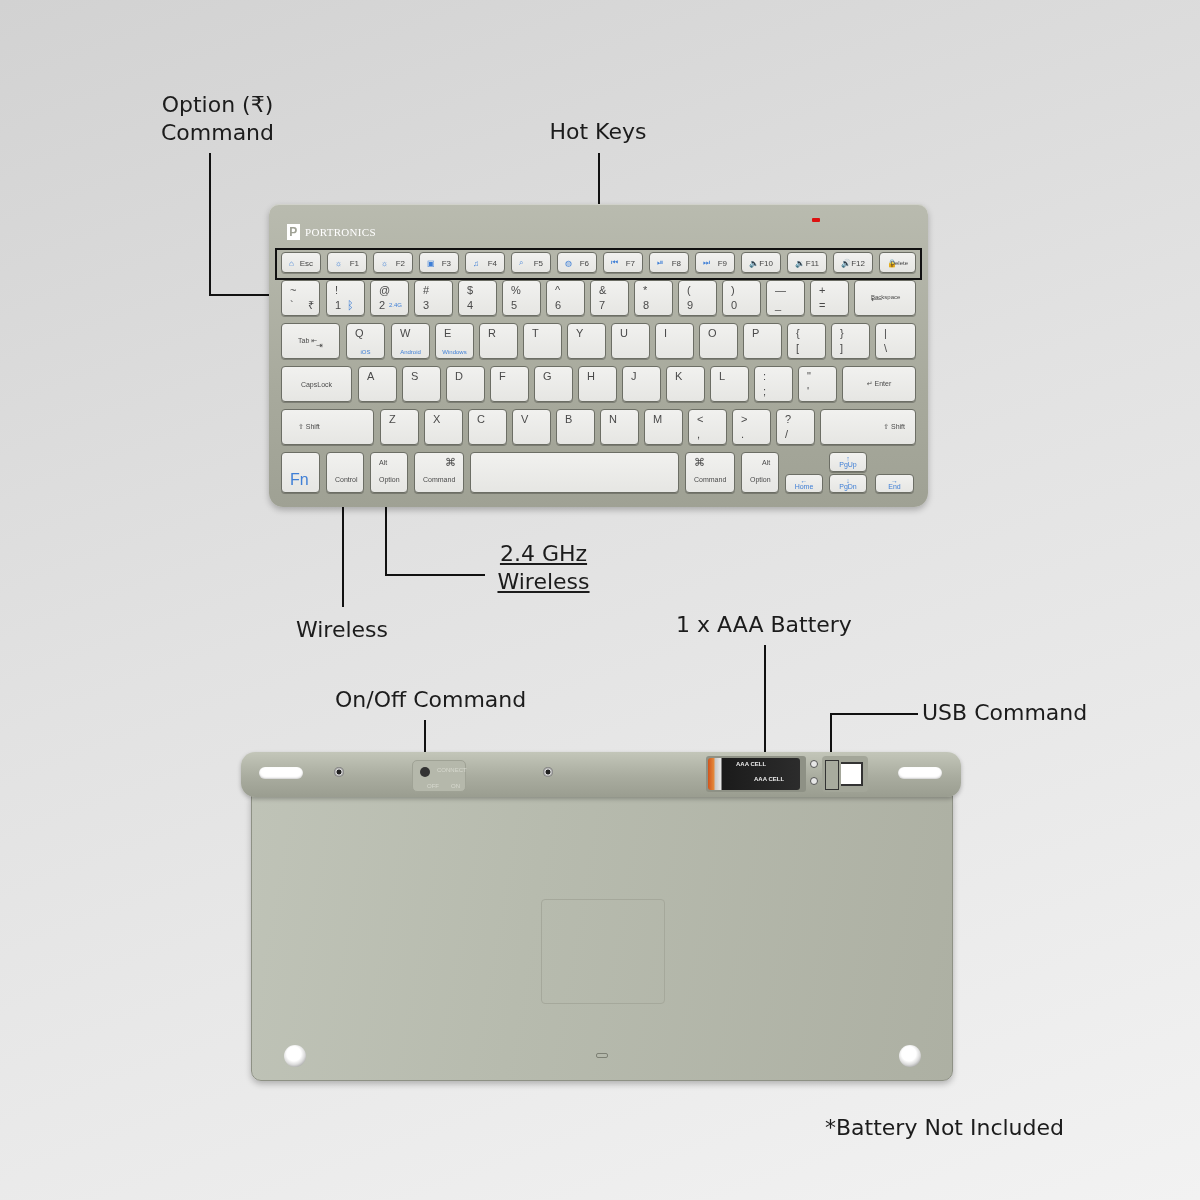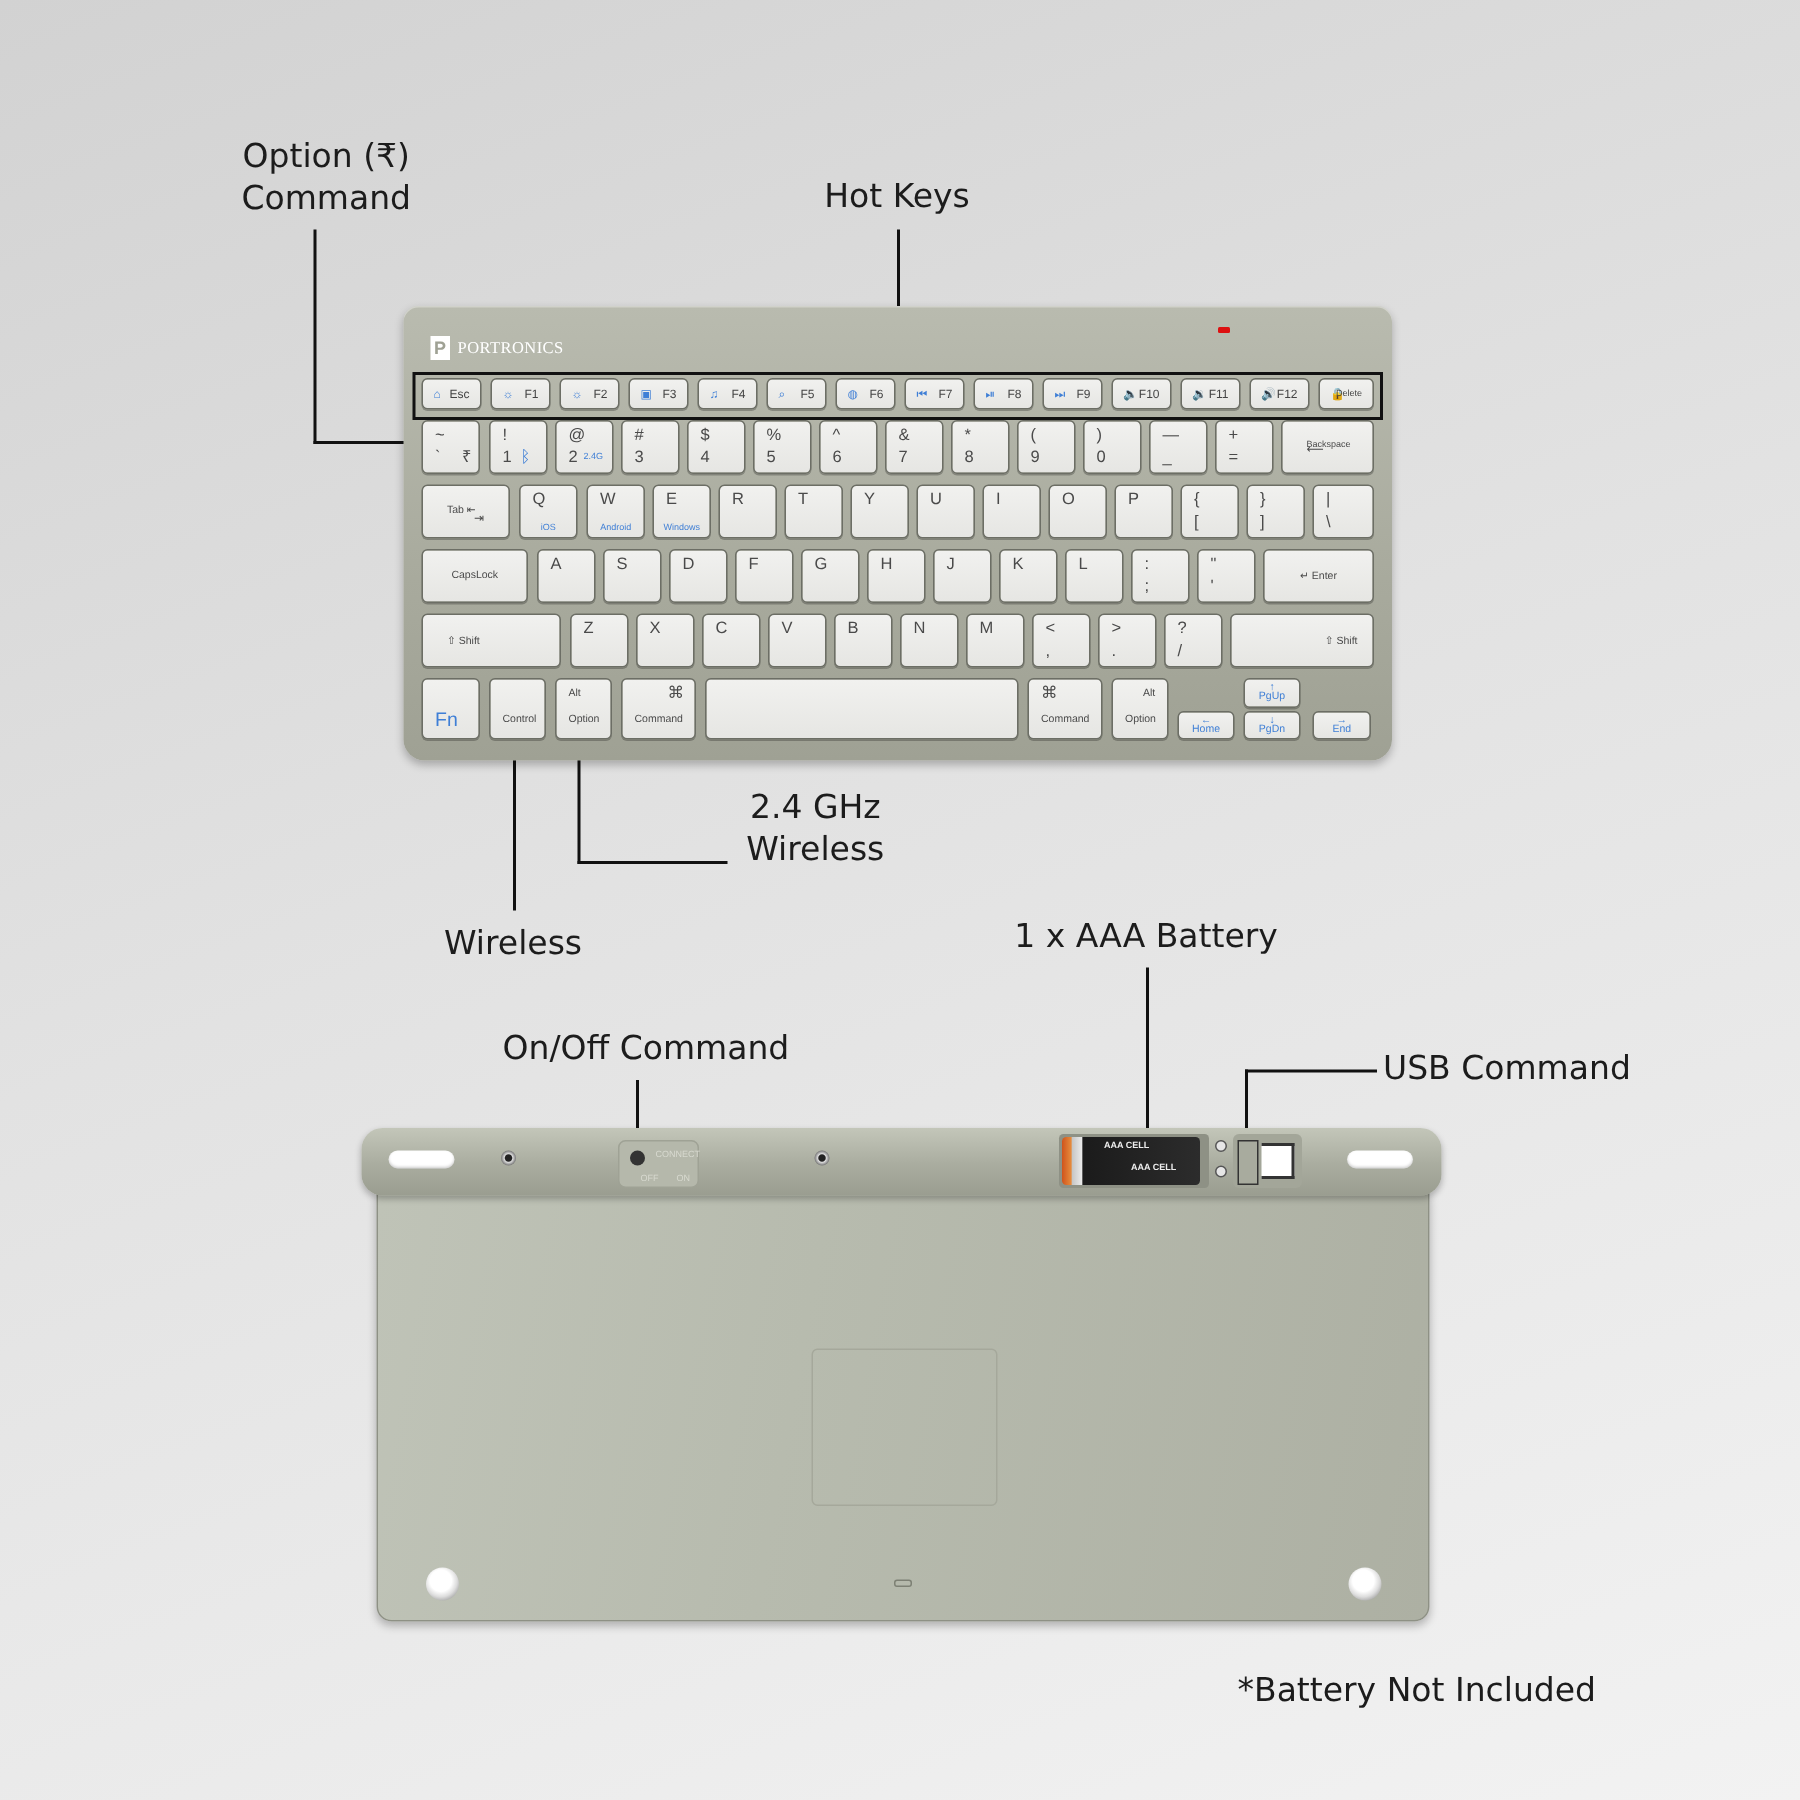--- a/index.html
+++ b/index.html
@@ -100,21 +100,21 @@
 <div class="line" style="left:209px; top:294px; width:84px; height:2px;"></div>
 
 <div class="label" style="left:528px; top:118px; width:140px;">Hot Keys</div>
 <div class="line" style="left:598px; top:153px; width:2px; height:95px;"></div>
 
 <div class="line" style="left:342px; top:295px; width:2px; height:312px;"></div>
 <div class="label" style="left:272px; top:616px; width:140px;">Wireless</div>
 
 <div class="line" style="left:385px; top:296px; width:2px; height:280px;"></div>
 <div class="line" style="left:385px; top:574px; width:100px; height:2px;"></div>
-<div class="label" style="left:486px; top:525px; width:115px;">
+<div class="label" style="left:486px; top:540px; width:115px;text-decoration:underline;">
   <div>2.4 GHz</div>
   <div>Wireless</div>
 </div>
 
 <div class="label" style="left:664px; top:611px; width:200px;">1 x AAA Battery</div>
 <div class="line" style="left:764px; top:645px; width:2px; height:120px;"></div>
 
 <div class="label" style="left:335px; top:686px; width:180px;">On/Off Command</div>
 <div class="line" style="left:424px; top:720px; width:2px; height:50px;"></div>
 
@@ -375,21 +375,21 @@
     </div>
   <div class="key" style="left:507px; top:205px; width:39px; height:36px;">
       <span class="t">?</span>
       <span class="b">/</span>
     </div>
   <div class="key" style="left:551px; top:205px; width:96px; height:36px;">
       <span class="c" style="text-align:right; right:10px; left:auto;">⇧ Shift</span>
     </div>
 
   <div class="key" style="left:12px; top:248px; width:39px; height:41px;">
-      <span class="b blue" style="font-size:13px; bottom:6px;">Fn</span>
+      <span class="b blue" style="font-size:16px; bottom:6px;">Fn</span>
     </div>
   <div class="key" style="left:57px; top:248px; width:38px; height:41px;">
       <span class="b" style="font-size:7px; bottom:6px;">Control</span>
     </div>
   <div class="key" style="left:101px; top:248px; width:38px; height:41px;">
       <span class="t" style="font-size:7px;">Alt</span>
       <span class="b" style="font-size:7px; bottom:6px;">Option</span>
     </div>
   <div class="key" style="left:145px; top:248px; width:50px; height:41px;">
       <span class="t" style="left:30px;">⌘</span>

